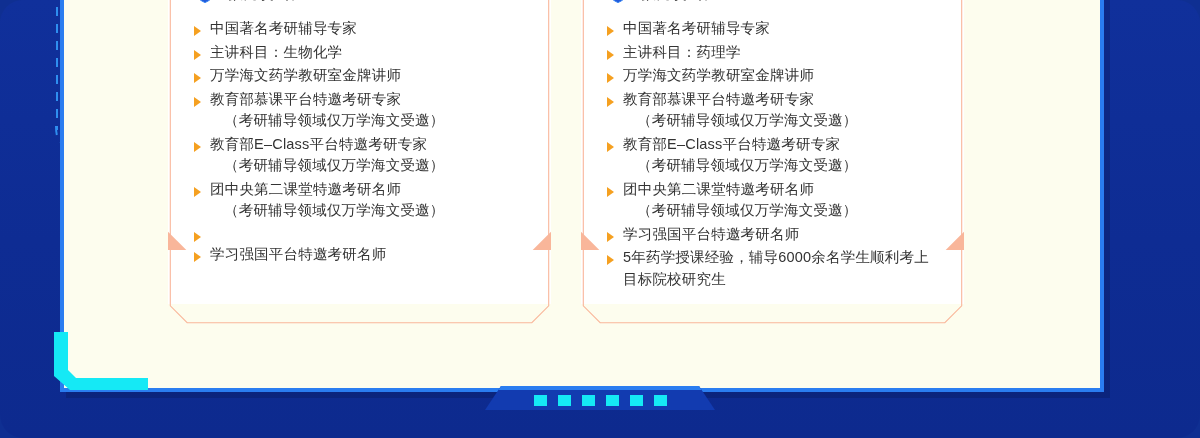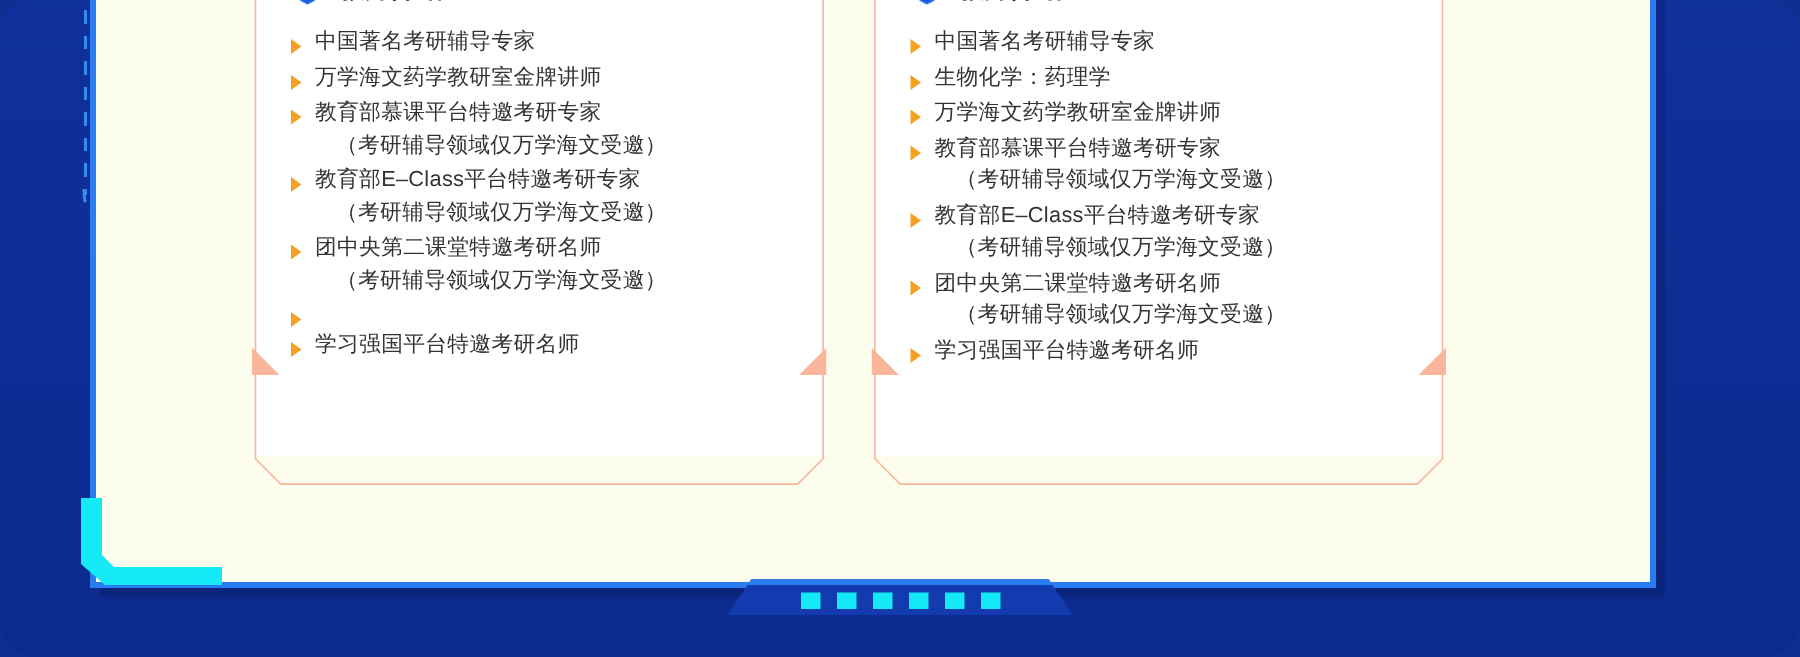--- a/index.html
+++ b/index.html
@@ -218,20 +218,24 @@
             <span class="card-title">教师介绍</span>
           </div>
 
           <ul class="bullets">
             <li class="bullet">
               <span class="tri"></span>
               <span class="bullet-text">中国著名考研辅导专家</span>
             </li>
             <li class="bullet">
               <span class="tri"></span>
+              <span class="bullet-text">主讲科目：生物化学</span>
+            </li>
+            <li class="bullet">
+              <span class="tri"></span>
               <span class="bullet-text">万学海文药学教研室金牌讲师</span>
             </li>
             <li class="bullet">
               <span class="tri"></span>
               <span class="bullet-text">
                 <span>教育部慕课平台特邀考研专家</span>
                 <span class="sub-line">（考研辅导领域仅万学海文受邀）</span>
               </span>
             </li>
             <li class="bullet">
@@ -285,21 +289,21 @@
             <span class="card-title">教师介绍</span>
           </div>
 
           <ul class="bullets">
             <li class="bullet">
               <span class="tri"></span>
               <span class="bullet-text">中国著名考研辅导专家</span>
             </li>
             <li class="bullet">
               <span class="tri"></span>
-              <span class="bullet-text">生物化学：药理学</span>
+              <span class="bullet-text">主讲科目：药理学</span>
             </li>
             <li class="bullet">
               <span class="tri"></span>
               <span class="bullet-text">万学海文药学教研室金牌讲师</span>
             </li>
             <li class="bullet">
               <span class="tri"></span>
               <span class="bullet-text">
                 <span>教育部慕课平台特邀考研专家</span>
                 <span class="sub-line">（考研辅导领域仅万学海文受邀）</span>
@@ -315,20 +319,24 @@
             <li class="bullet">
               <span class="tri"></span>
               <span class="bullet-text">
                 <span>团中央第二课堂特邀考研名师</span>
                 <span class="sub-line">（考研辅导领域仅万学海文受邀）</span>
               </span>
             </li>
             <li class="bullet">
               <span class="tri"></span>
               <span class="bullet-text">学习强国平台特邀考研名师</span>
+            </li>
+            <li class="bullet">
+              <span class="tri"></span>
+              <span class="bullet-text">5年药学授课经验，辅导6000余名学生顺利考上目标院校研究生</span>
             </li>
           </ul>
         </div>
       </div>
 
     </div>
   </div>
 
   <svg id="cyan-bracket" viewBox="0 0 96 62">
     <path d="M2 0 L2 44 L18 58 L96 58 L96 46 L24 46 L16 38 L16 0 Z" fill="#15e9f5"></path>

